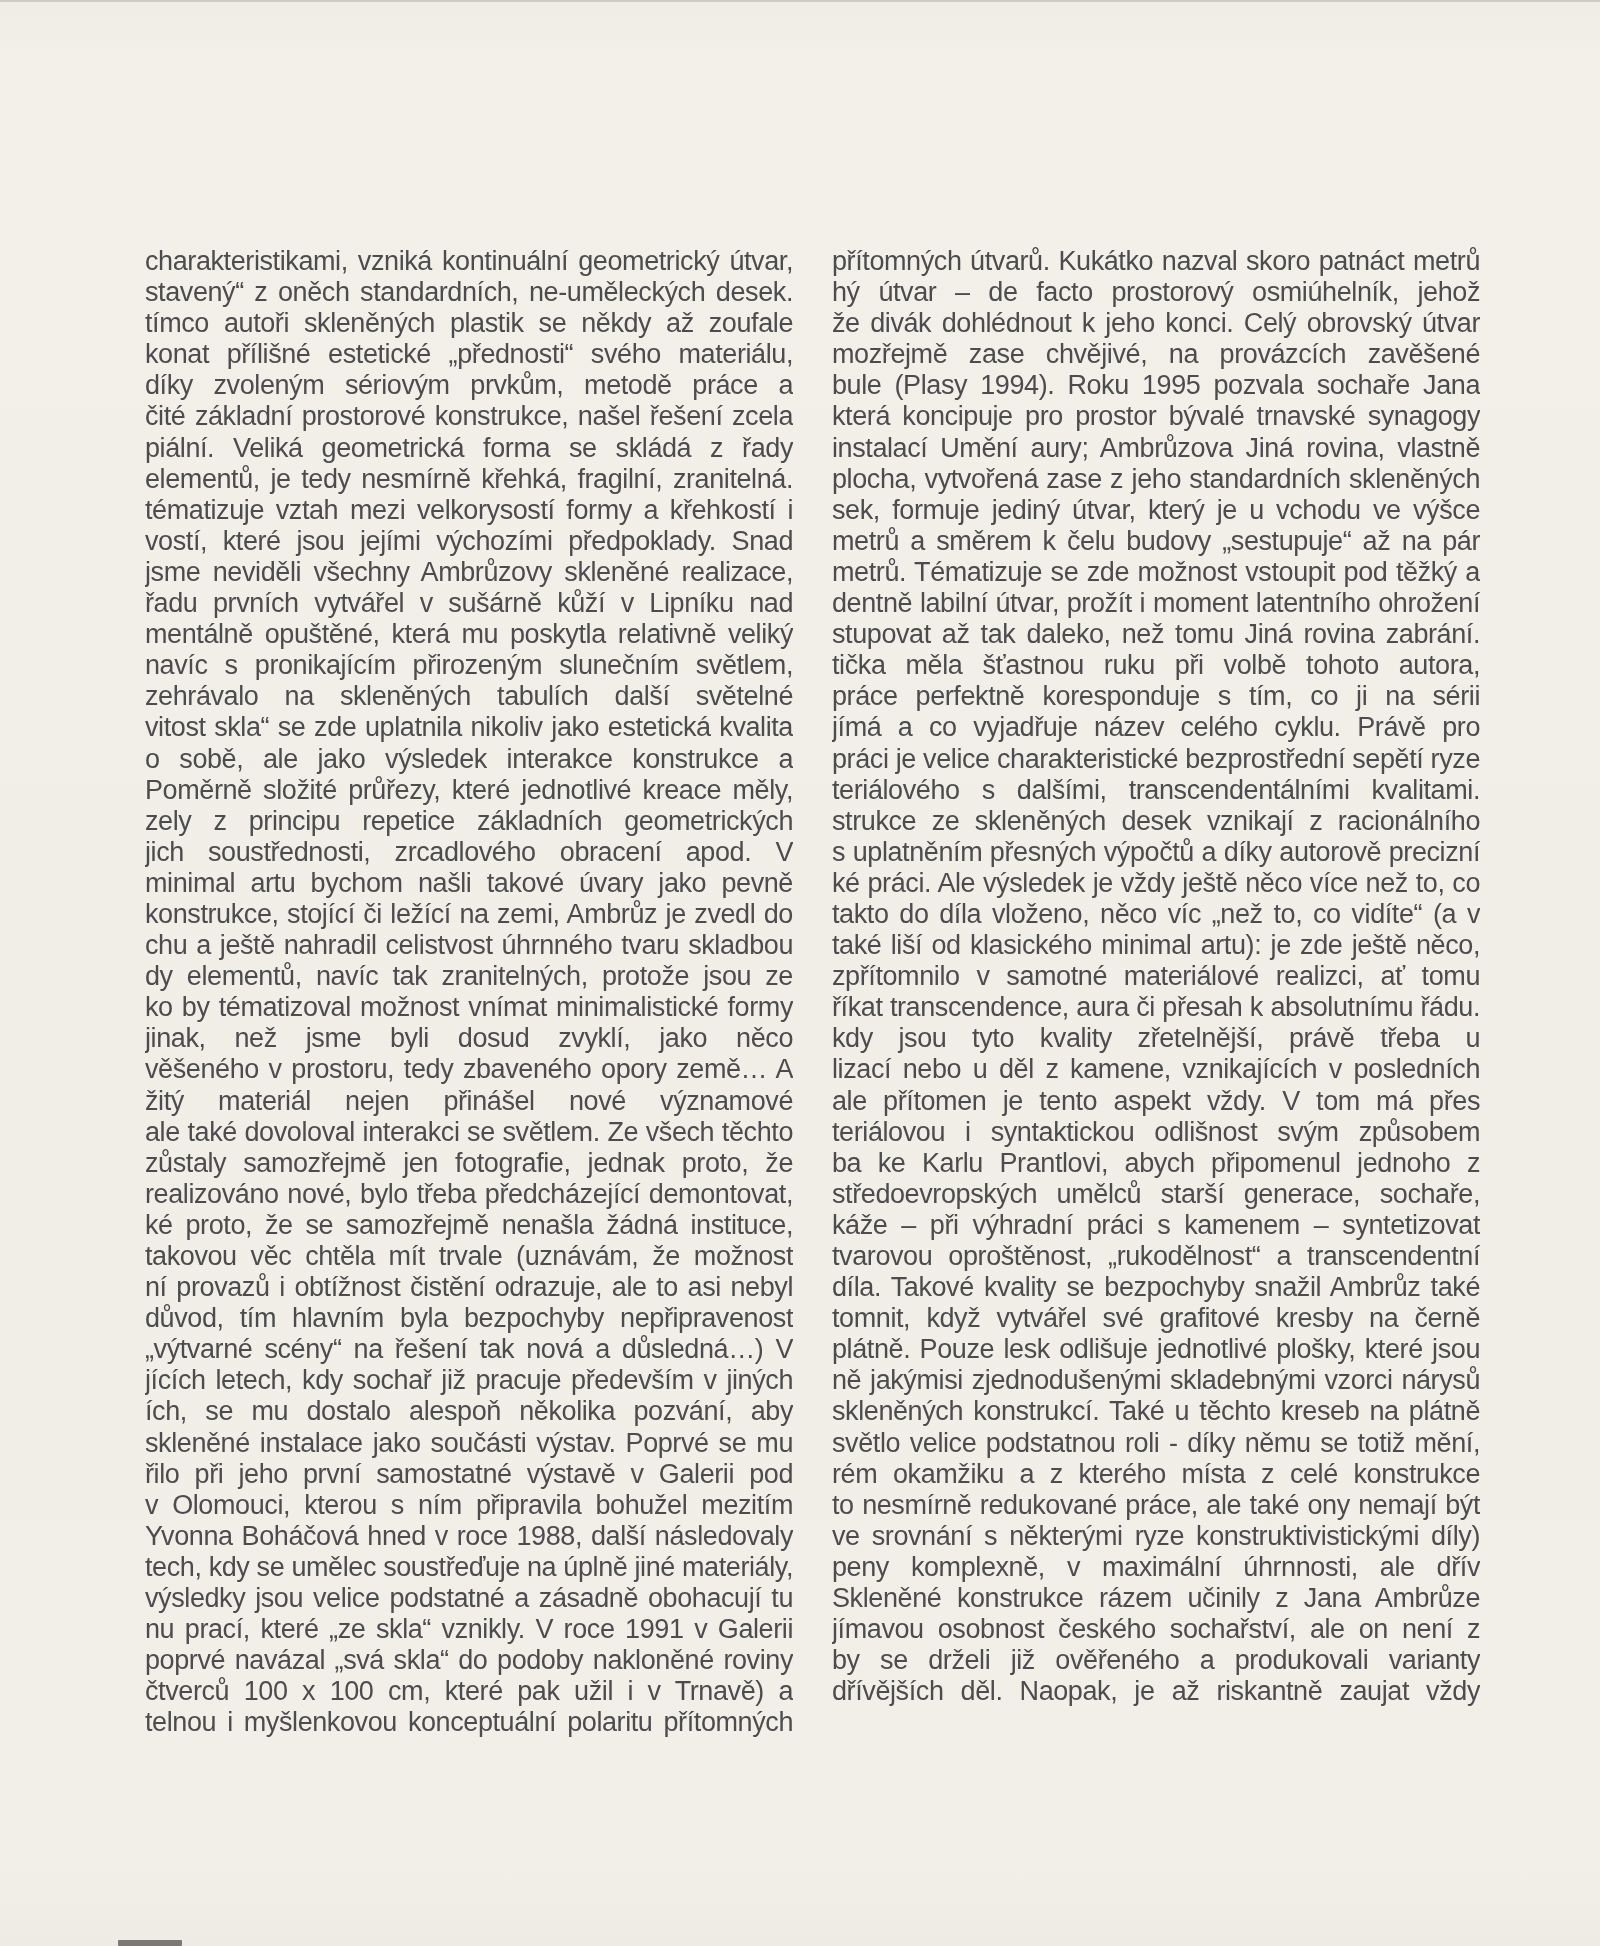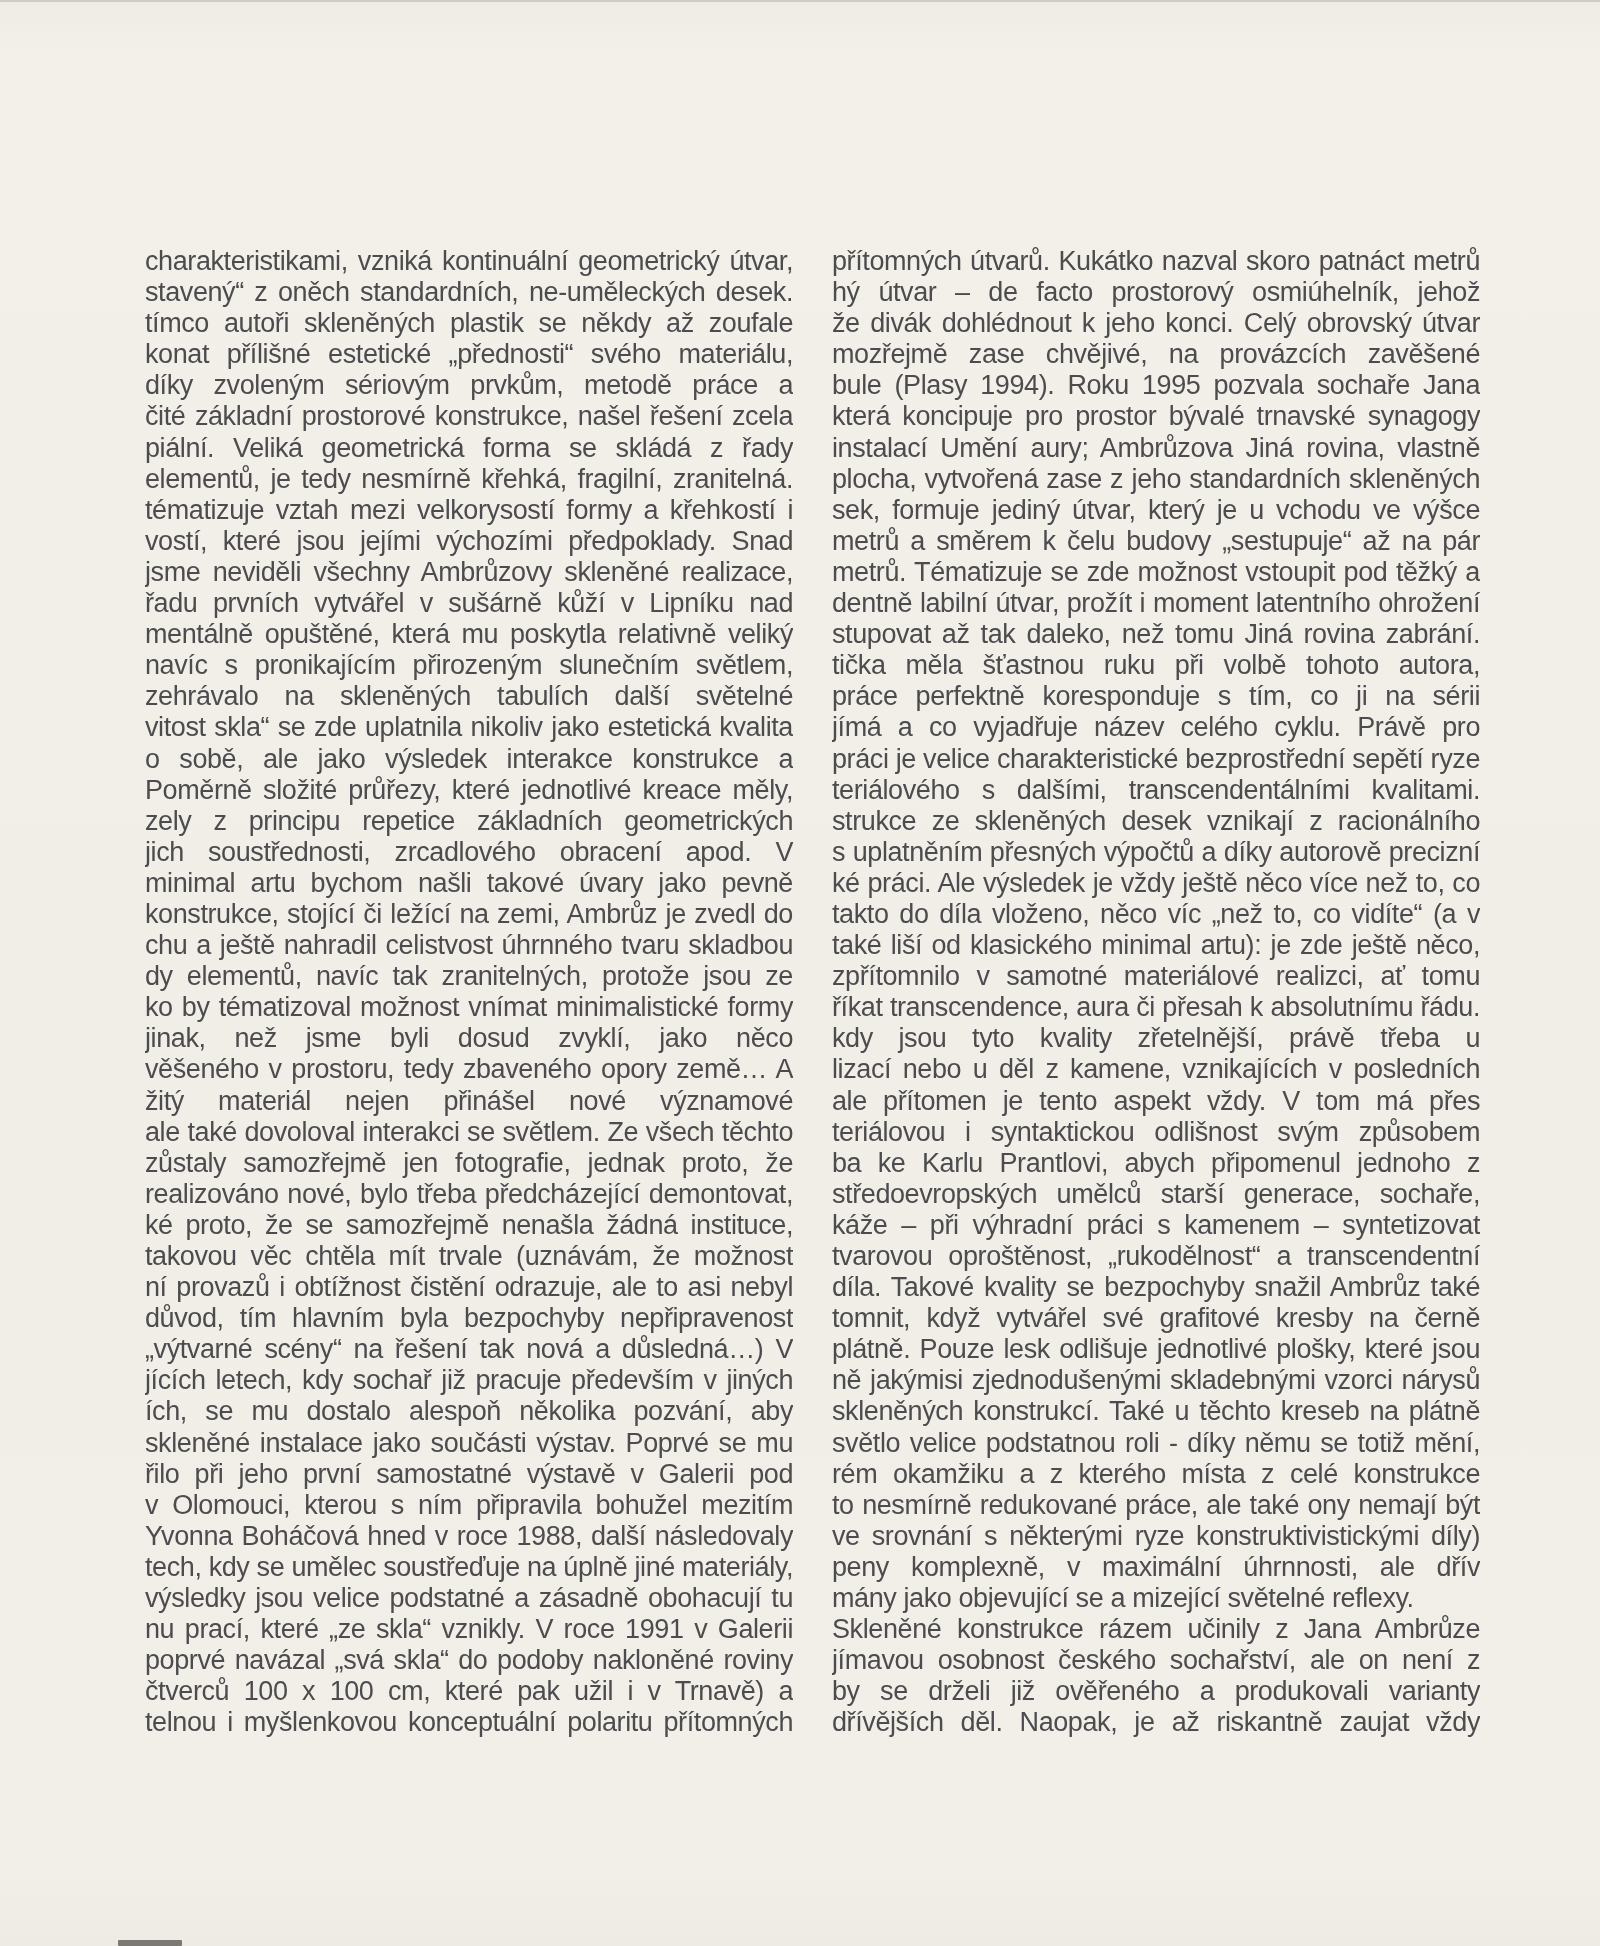--- a/index.html
+++ b/index.html
@@ -147,20 +147,19 @@
       <div class="line">díla. Takové kvality se bezpochyby snažil Ambrůz také zpří-</div>
       <div class="line">tomnit, když vytvářel své grafitové kresby na černě natřeném</div>
       <div class="line">plátně. Pouze lesk odlišuje jednotlivé plošky, které jsou vlast-</div>
       <div class="line">ně jakýmisi zjednodušenými skladebnými vzorci nárysů jeho</div>
       <div class="line">skleněných konstrukcí. Také u těchto kreseb na plátně má</div>
       <div class="line">světlo velice podstatnou roli - díky němu se totiž mění, co v kte-</div>
       <div class="line">rém okamžiku a z kterého místa z celé konstrukce vidíme. Jsou</div>
       <div class="line">to nesmírně redukované práce, ale také ony nemají být (třeba</div>
       <div class="line">ve srovnání s některými ryze konstruktivistickými díly) ucho-</div>
       <div class="line">peny komplexně, v maximální úhrnnosti, ale dřív postupně vní-</div>
-      <div class="line flush">mány jako objevující se a mizející světelné reflexy.</div>
       <div class="line">Skleněné konstrukce rázem učinily z Jana Ambrůze velice za-</div>
       <div class="line">jímavou osobnost českého sochařství, ale on není z těch, kdož</div>
       <div class="line">by se drželi již ověřeného a produkovali varianty úspěšných</div>
       <div class="line">dřívějších děl. Naopak, je až riskantně zaujat vždy novým</div>
     </div>
   <div class="corner-mark"></div>
 </div>
 
 </body></html>

